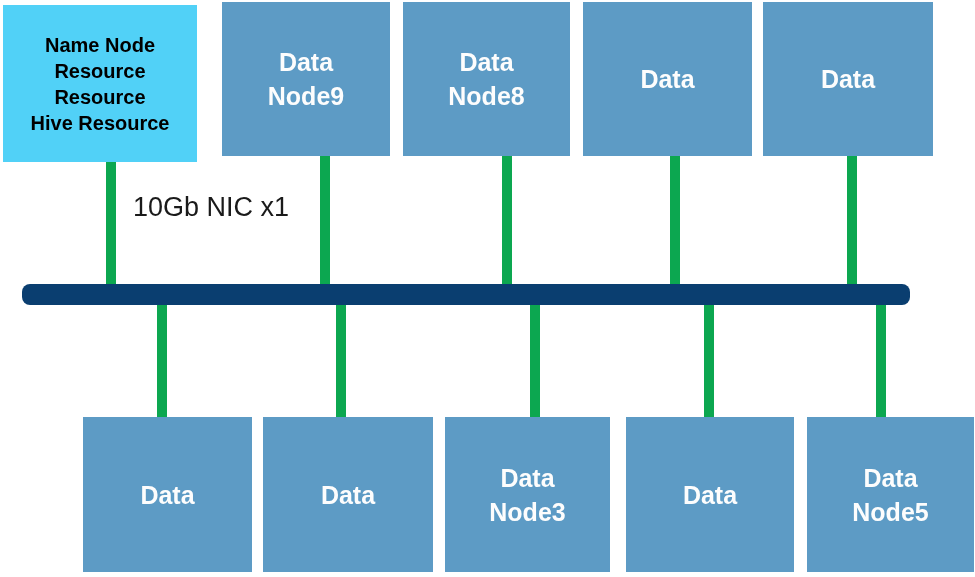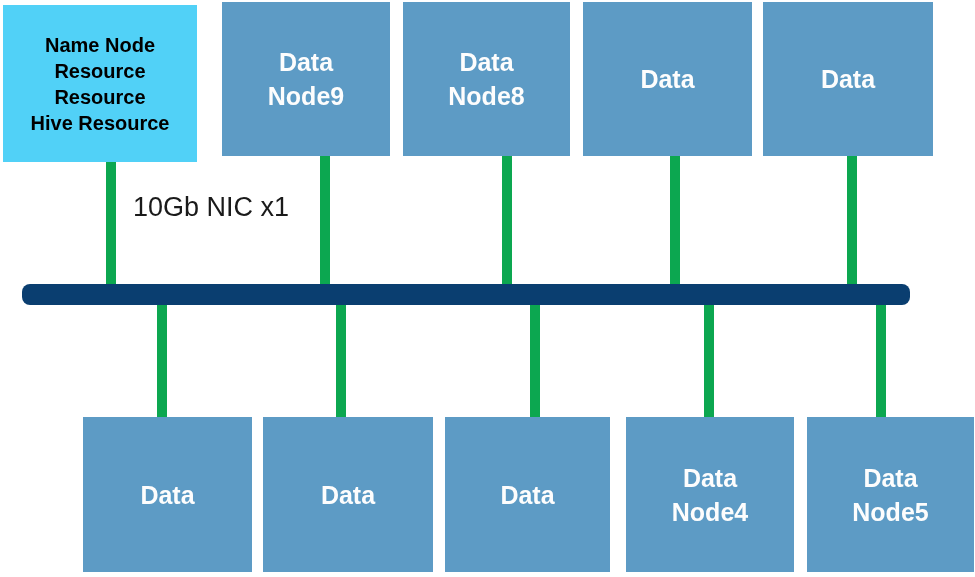--- a/index.html
+++ b/index.html
@@ -112,23 +112,23 @@
   </div>
 
   <div class="box datanode" style="left:83px; top:417px; width:169px; height:155px;">
     <span>Data</span>
   </div>
   <div class="box datanode" style="left:263px; top:417px; width:170px; height:155px;">
     <span>Data</span>
   </div>
   <div class="box datanode" style="left:445px; top:417px; width:165px; height:155px;">
     <span>Data</span>
+    <span>Node3</span>
   </div>
   <div class="box datanode" style="left:626px; top:417px; width:168px; height:155px;">
     <span>Data</span>
-    <span>Node4</span>
   </div>
   <div class="box datanode" style="left:807px; top:417px; width:167px; height:155px;">
     <span>Data</span>
     <span>Node5</span>
   </div>
 
 </div>
 
 </body></html>

